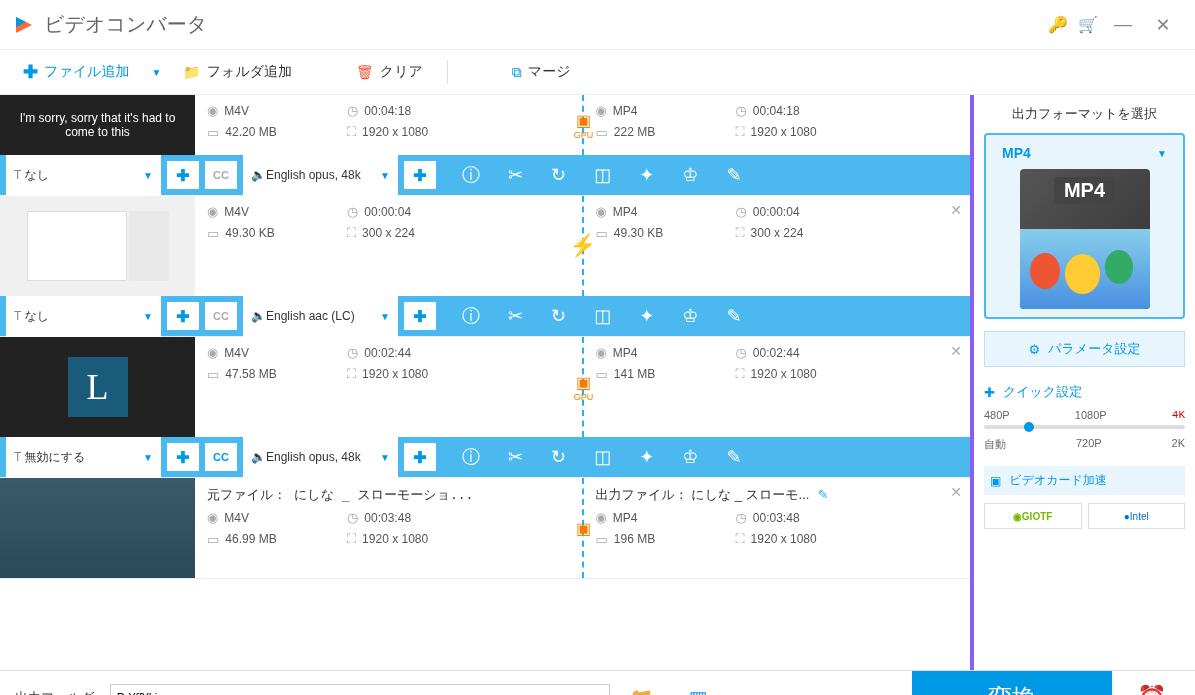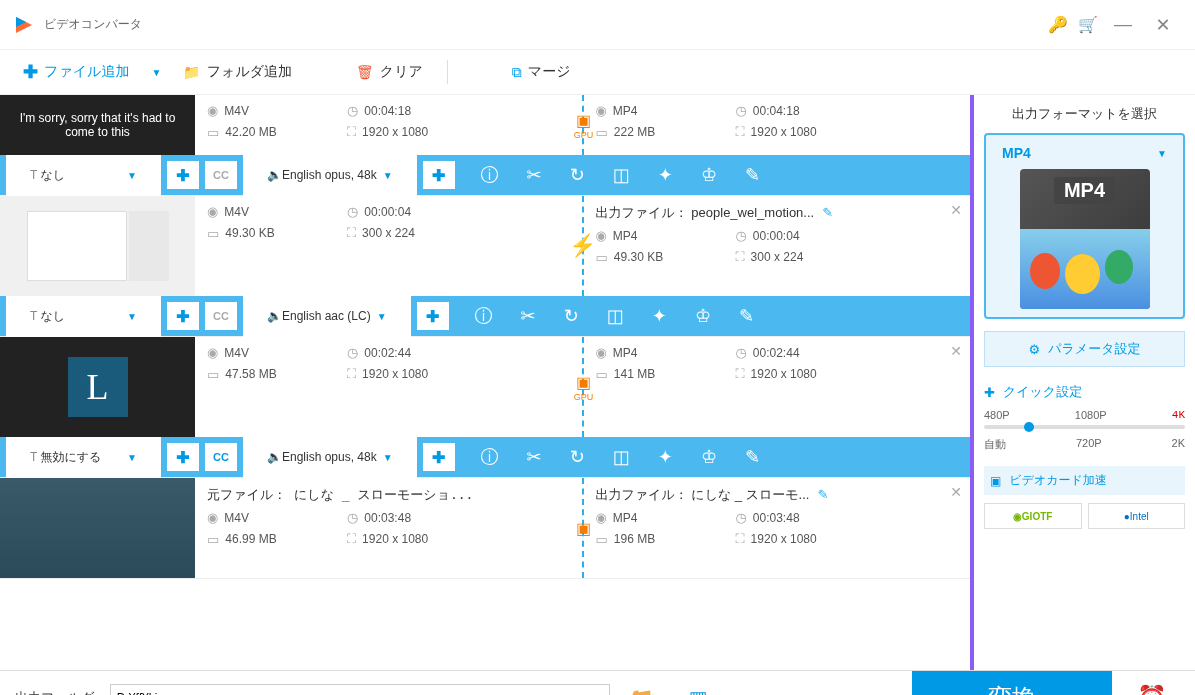--- a/index.html
+++ b/index.html
@@ -1,20 +1,20 @@
 <!DOCTYPE html>
 <html><head>
 <meta charset="utf-8">
 <style>
 * { margin: 0; padding: 0; box-sizing: border-box; font-family: "Meiryo", "MS Gothic", sans-serif; }
 body { width: 1195px; height: 695px; background: #f5f5f5; overflow: hidden; position: relative; }
 
 .titlebar { height: 50px; background: #fff; display: flex; align-items: center; padding: 0 12px; border-bottom: 1px solid #eee; }
 .logo { width: 24px; height: 24px; margin-right: 8px; }
-.title { font-size: 12px; color: #666; flex: 1; }
+.title { font-size: 20px; color: #666; flex: 1; }
 .title-icon { width: 30px; text-align: center; color: #f5a; cursor: pointer; font-size: 16px; }
 .win-btn { width: 40px; text-align: center; color: #888; cursor: pointer; font-size: 18px; }
 
 .toolbar { height: 45px; background: #fff; display: flex; align-items: center; padding: 0 15px; gap: 8px; border-bottom: 1px solid #eee; }
 .tb-btn { display: flex; align-items: center; gap: 6px; padding: 4px 8px; cursor: pointer; color: #333; font-size: 14px; }
 .tb-btn.add { color: #0099e5; }
 .tb-dd { color: #0099e5; font-size: 10px; padding: 0 6px; cursor: pointer; }
 .tb-div { width: 1px; height: 24px; background: #ddd; margin: 0 8px; }
 
 .content { display: flex; height: 575px; }
@@ -31,21 +31,21 @@
 .file-name { font-size: 13px; color: #333; font-family: "MS Gothic", monospace; margin-bottom: 6px; white-space: nowrap; overflow: hidden; }
 .file-specs { display: grid; grid-template-columns: 140px 180px; row-gap: 6px; }
 .spec { display: flex; align-items: center; gap: 6px; font-size: 12px; color: #555; font-family: "MS Gothic", monospace; }
 .spec-icon { color: #aaa; font-size: 13px; }
 .gpu-badge { position: absolute; left: -14px; top: 50%; transform: translateY(-50%); width: 28px; height: 28px; display: flex; flex-direction: column; align-items: center; justify-content: center; font-size: 9px; color: #f57c00; }
 .close-x { position: absolute; right: 8px; top: 6px; color: #aaa; cursor: pointer; font-size: 14px; }
 .edit-pen { color: #2cadec; cursor: pointer; margin-left: 8px; font-size: 13px; }
 
 .action-bar { height: 40px; background: #4bb9ef; display: flex; align-items: center; }
 .ab-left { display: flex; align-items: center; gap: 6px; padding: 0 6px; }
-.select-box { background: #fff; height: 44px; display: flex; align-items: center; padding: 0 24px; font-size: 12px; color: #333; gap: 6px; min-width: 155px; justify-content: space-between; cursor: pointer; font-family: "MS Gothic", monospace; }
+.select-box { background: #fff; height: 44px; display: flex; align-items: center; padding: 0 8px; font-size: 12px; color: #333; gap: 6px; min-width: 155px; justify-content: space-between; cursor: pointer; font-family: "MS Gothic", monospace; }
 .select-box .caret { color: #0099e5; font-size: 10px; }
 .sq-btn { width: 32px; height: 28px; background: #fff; display: flex; align-items: center; justify-content: center; color: #0099e5; cursor: pointer; font-size: 16px; font-weight: bold; }
 .ab-tools { flex: 1; display: flex; align-items: center; gap: 28px; padding-left: 20px; }
 .tool-icon { color: #fff; font-size: 18px; cursor: pointer; }
 
 .sidebar-title { font-size: 13px; color: #333; text-align: center; margin-bottom: 10px; }
 .format-card { border: 2px solid #4bb9ef; border-radius: 4px; padding: 8px; background: #e8f5fc; }
 .fmt-head { display: flex; justify-content: space-between; align-items: center; color: #0099e5; font-size: 14px; padding: 2px 8px 8px; font-weight: bold; }
 .fmt-img { width: 130px; height: 140px; margin: 0 auto; background: linear-gradient(135deg, #555, #333); border-radius: 4px; display: flex; flex-direction: column; align-items: center; justify-content: flex-start; padding-top: 8px; position: relative; overflow: hidden; }
 .fmt-label { background: #444; color: #fff; padding: 2px 10px; font-weight: bold; font-size: 20px; border-radius: 2px; }
@@ -210,21 +210,20 @@
                 </div>
               <div class="spec">
                   <span class="spec-icon">⛶</span>
                   <span>300 x 224</span>
                 </div>
             </div>
           </div>
           <div class="file-col">
             <div class="gpu-badge" style="font-size:22px">⚡</div>
             <span class="close-x">✕</span>
-            <div class="file-name"><span>出力ファイル： people_wel_motion...</span><span class="edit-pen">✎</span></div>
             <div class="file-specs">
               <div class="spec">
                   <span class="spec-icon">◉</span>
                   <span>MP4</span>
                 </div>
               <div class="spec">
                   <span class="spec-icon">◷</span>
                   <span>00:00:04</span>
                 </div>
               <div class="spec">

